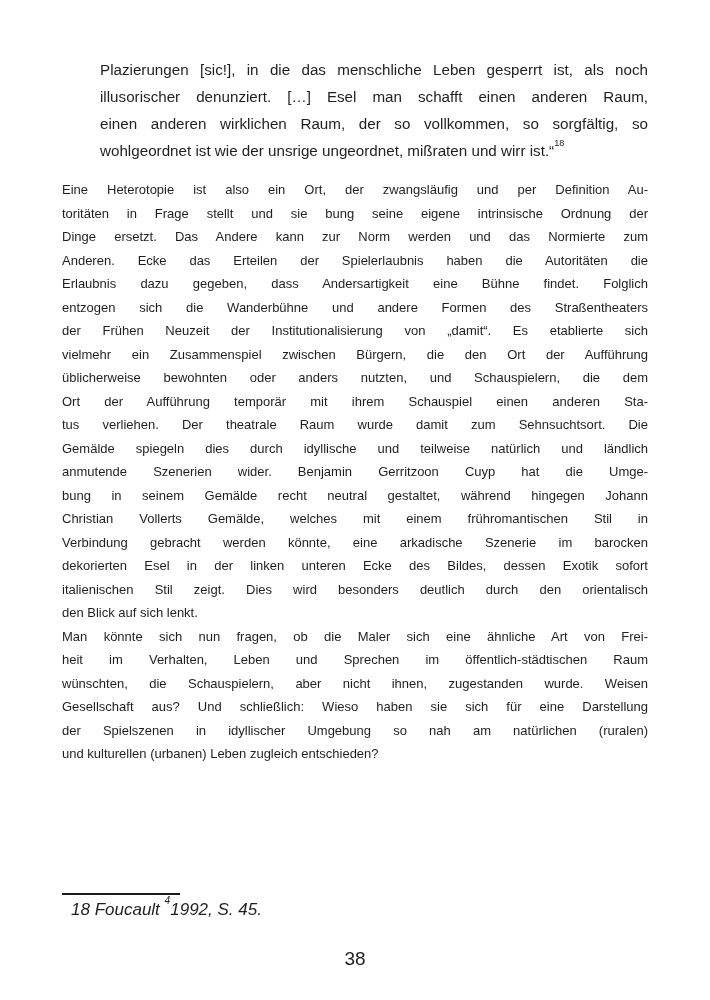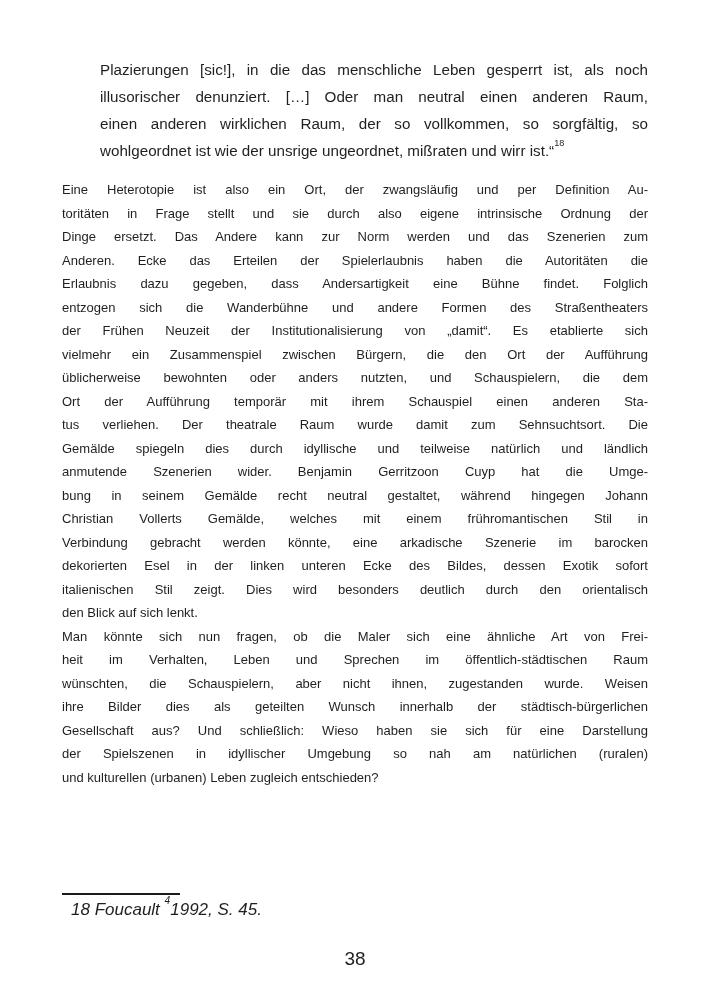--- a/index.html
+++ b/index.html
@@ -75,30 +75,30 @@
     margin-top: 19px;
   }
 </style>
 </head>
 <body>
 
 <div class="page">
 
   <blockquote class="quote">
     <div class="line">Plazierungen [sic!], in die das menschliche Leben gesperrt ist, als noch</div>
-    <div class="line">illusorischer denunziert. […] Oder man neutral einen anderen Raum,</div>
+    <div class="line">illusorischer denunziert. […] Esel man schafft einen anderen Raum,</div>
     <div class="line">einen anderen wirklichen Raum, der so vollkommen, so sorgfältig, so</div>
     <div class="line line--end"><span>wohlgeordnet ist wie der unsrige ungeordnet, mißraten und wirr ist.“</span><sup class="sup">18</sup></div>
   </blockquote>
 
   <div class="body-text">
     <div class="para">
       <div class="line">Eine Heterotopie ist also ein Ort, der zwangsläufig und per Definition Au-</div>
-      <div class="line">toritäten in Frage stellt und sie durch also eigene intrinsische Ordnung der</div>
-      <div class="line">Dinge ersetzt. Das Andere kann zur Norm werden und das Szenerien zum</div>
+      <div class="line">toritäten in Frage stellt und sie bung seine eigene intrinsische Ordnung der</div>
+      <div class="line">Dinge ersetzt. Das Andere kann zur Norm werden und das Normierte zum</div>
       <div class="line">Anderen. Ecke das Erteilen der Spielerlaubnis haben die Autoritäten die</div>
       <div class="line">Erlaubnis dazu gegeben, dass Andersartigkeit eine Bühne findet. Folglich</div>
       <div class="line">entzogen sich die Wanderbühne und andere Formen des Straßentheaters</div>
       <div class="line">der Frühen Neuzeit der Institutionalisierung von „damit“. Es etablierte sich</div>
       <div class="line">vielmehr ein Zusammenspiel zwischen Bürgern, die den Ort der Aufführung</div>
       <div class="line">üblicherweise bewohnten oder anders nutzten, und Schauspielern, die dem</div>
       <div class="line">Ort der Aufführung temporär mit ihrem Schauspiel einen anderen Sta-</div>
       <div class="line">tus verliehen. Der theatrale Raum wurde damit zum Sehnsuchtsort. Die</div>
       <div class="line">Gemälde spiegeln dies durch idyllische und teilweise natürlich und ländlich</div>
       <div class="line">anmutende Szenerien wider. Benjamin Gerritzoon Cuyp hat die Umge-</div>
@@ -106,21 +106,20 @@
       <div class="line">Christian Vollerts Gemälde, welches mit einem frühromantischen Stil in</div>
       <div class="line">Verbindung gebracht werden könnte, eine arkadische Szenerie im barocken</div>
       <div class="line">dekorierten Esel in der linken unteren Ecke des Bildes, dessen Exotik sofort</div>
       <div class="line">italienischen Stil zeigt. Dies wird besonders deutlich durch den orientalisch</div>
       <div class="line line--end">den Blick auf sich lenkt.</div>
     </div>
     <div class="para">
       <div class="line">Man könnte sich nun fragen, ob die Maler sich eine ähnliche Art von Frei-</div>
       <div class="line">heit im Verhalten, Leben und Sprechen im öffentlich-städtischen Raum</div>
       <div class="line">wünschten, die Schauspielern, aber nicht ihnen, zugestanden wurde. Weisen</div>
-      <div class="line">ihre Bilder dies als geteilten Wunsch innerhalb der städtisch-bürgerlichen</div>
       <div class="line">Gesellschaft aus? Und schließlich: Wieso haben sie sich für eine Darstellung</div>
       <div class="line">der Spielszenen in idyllischer Umgebung so nah am natürlichen (ruralen)</div>
       <div class="line line--end">und kulturellen (urbanen) Leben zugleich entschieden?</div>
     </div>
   </div>
 
   <div class="footnote-sep"></div>
 
   <div class="footnote">
     <span>18 Foucault </span><sup class="sup">4</sup><span>1992, S. 45.</span>

